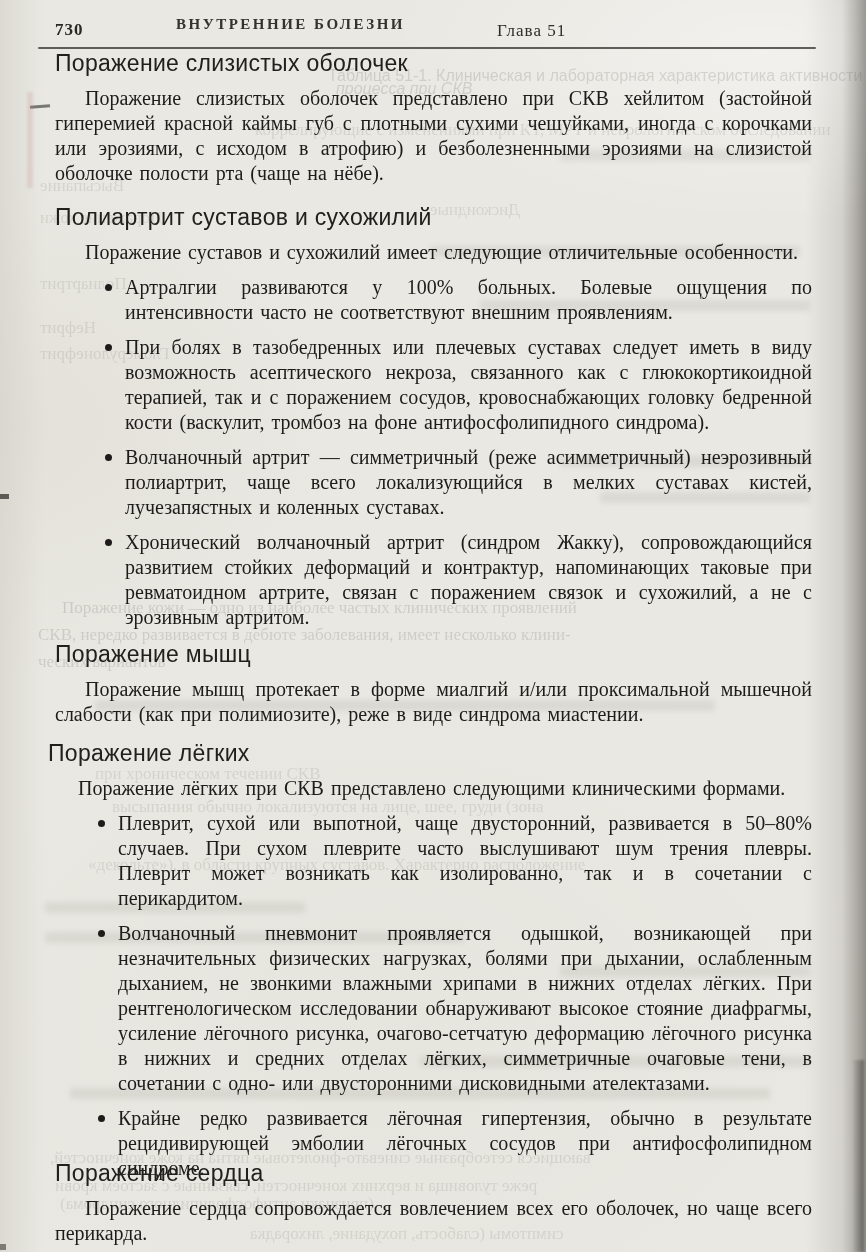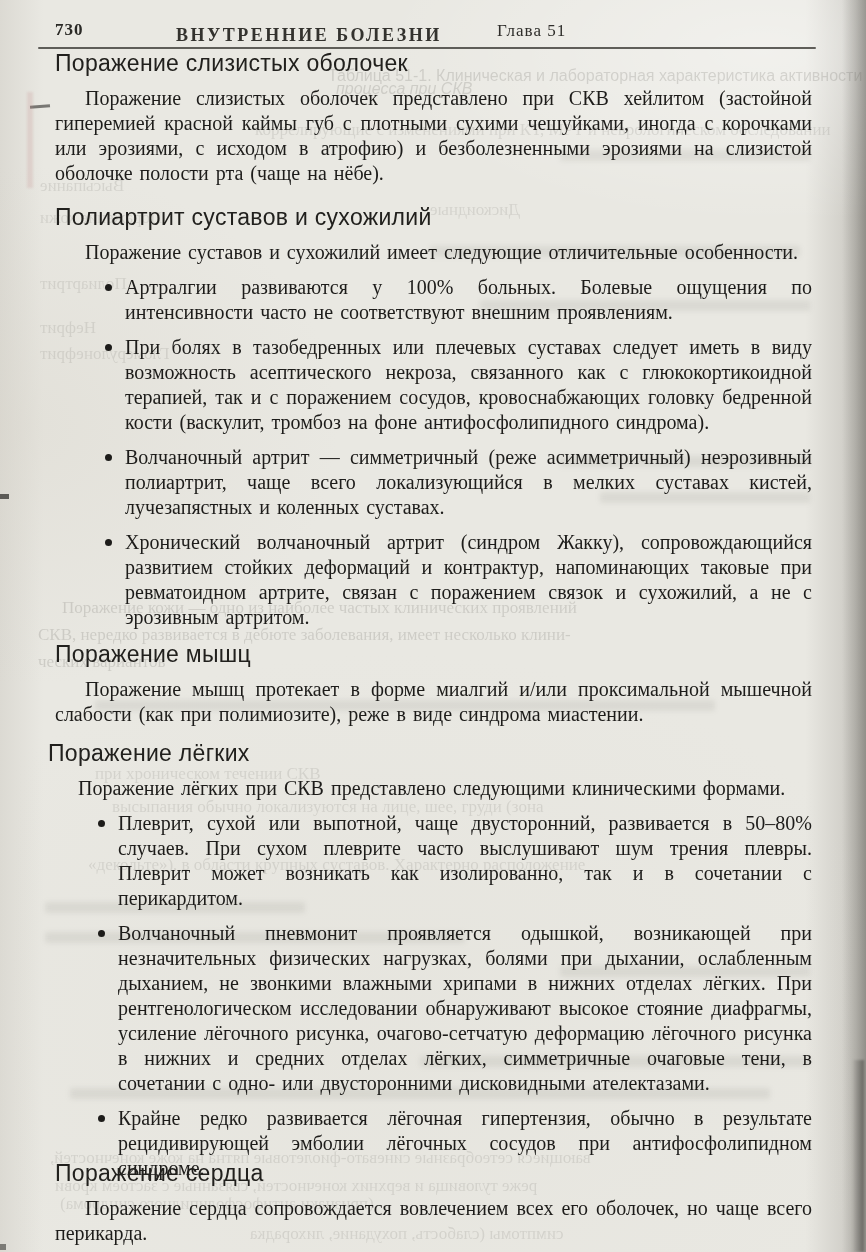--- a/index.html
+++ b/index.html
@@ -43,21 +43,21 @@
     position:absolute;height:11px;border-radius:3px;
     background:rgba(118,115,108,.12);filter:blur(2.4px);
   }
   
   .mark{position:absolute;background:#3c3b37;}
   .edge-pink{position:absolute;left:27px;top:92px;width:6px;height:96px;background:rgba(196,142,142,.22);filter:blur(1px);}
 
   
   .content{position:absolute;inset:0;z-index:2;}
   .hdr-num{position:absolute;left:55px;top:20px;font-size:17px;font-weight:bold;letter-spacing:1px;color:#2a2926;}
-  .hdr-title{position:absolute;left:176px;top:25px;font-size:18px;font-weight:600;letter-spacing:2.5px;color:#33322e;}
+  .hdr-title{position:absolute;left:176px;top:16px;font-size:15px;font-weight:600;letter-spacing:2.5px;color:#33322e;}
   .hdr-chapter{position:absolute;left:497px;top:21px;font-size:17px;letter-spacing:1px;color:#2e2d2a;}
   .hdr-rule{position:absolute;left:38px;right:50px;top:47px;height:2px;background:#45443f;opacity:.85;border-radius:1px;}
 
   .sec{position:absolute;left:0;right:0;padding:0 54px 0 55px;box-sizing:border-box;}
   .sec-mucosa{top:50px;}
   .sec-joints{top:204px;}
   .sec-muscles{top:641px;}
   .sec-lungs{top:740px;padding-left:48px;}
   .sec-heart{top:1160px;}
 

